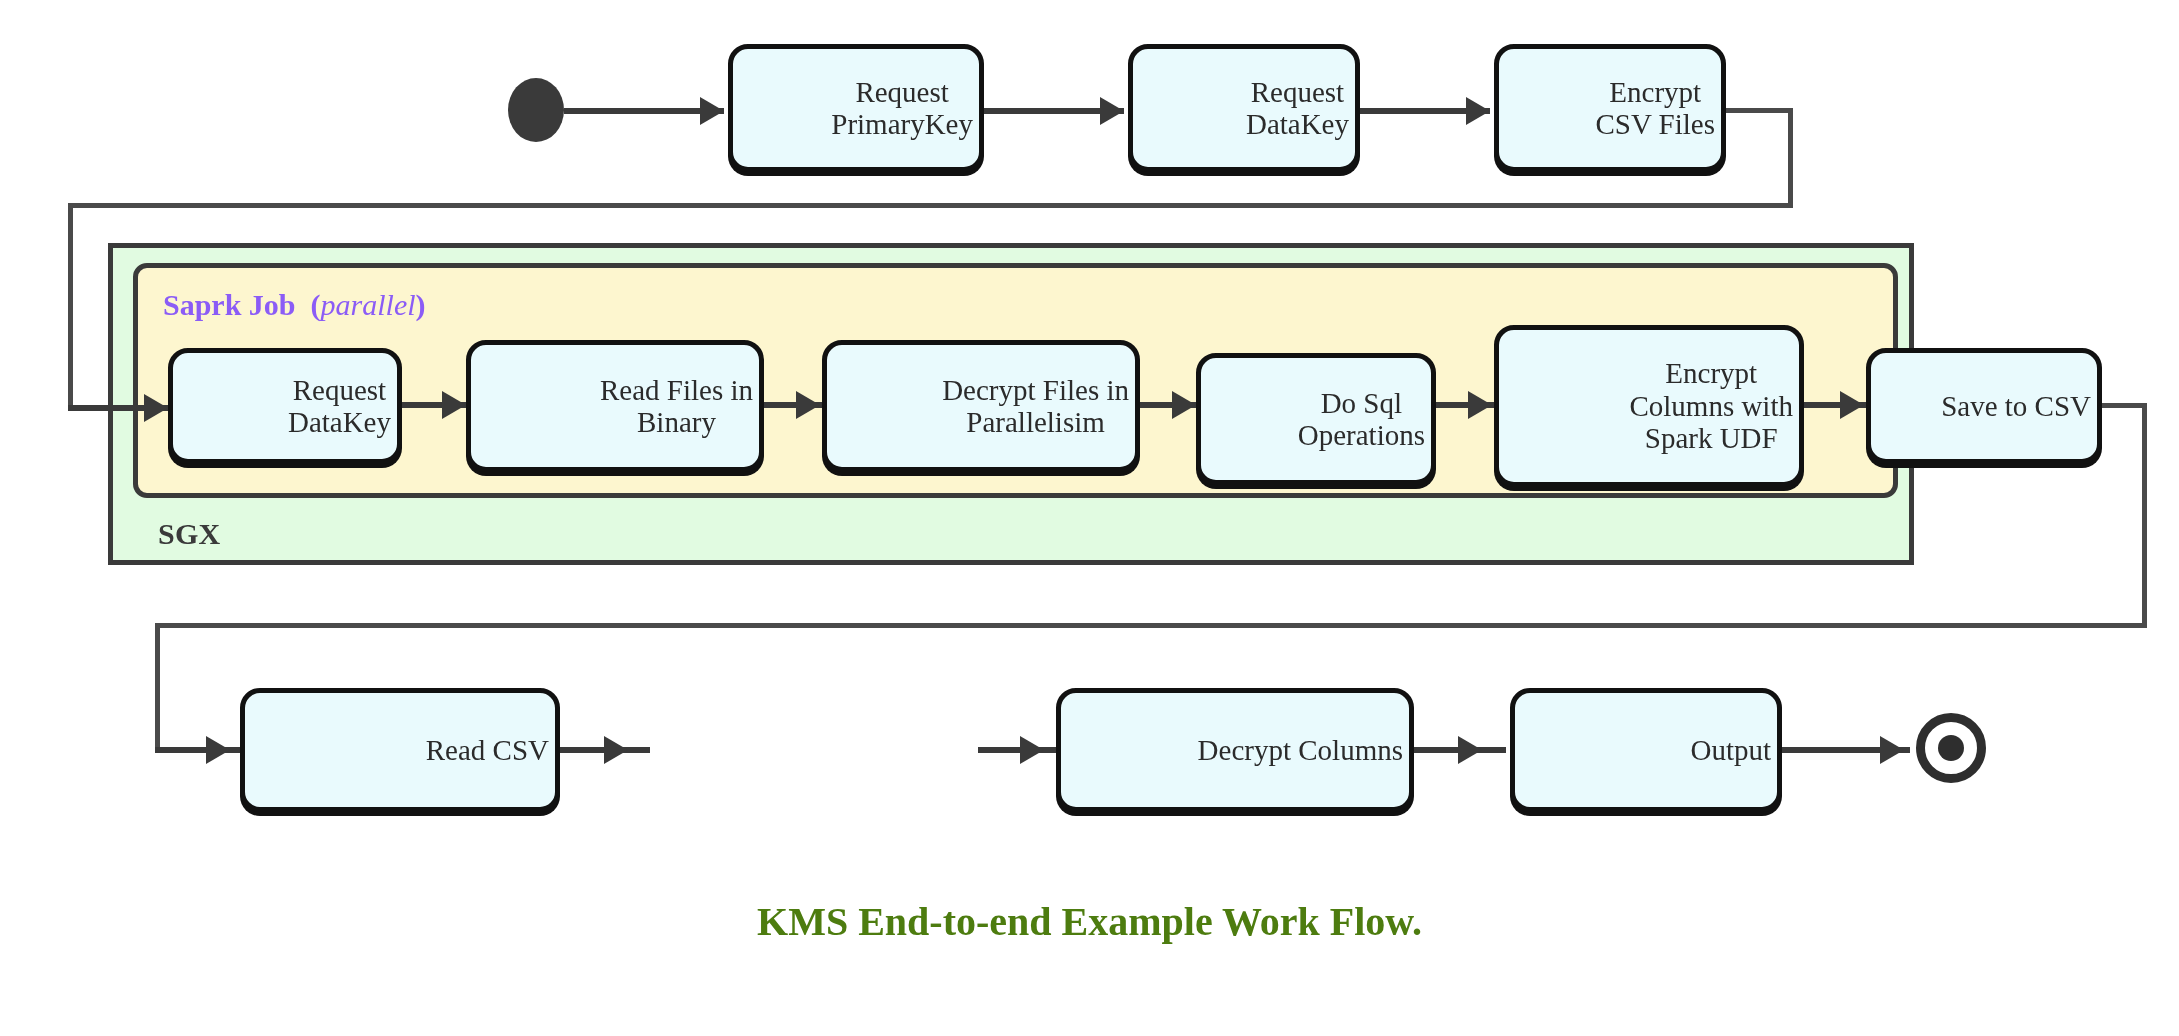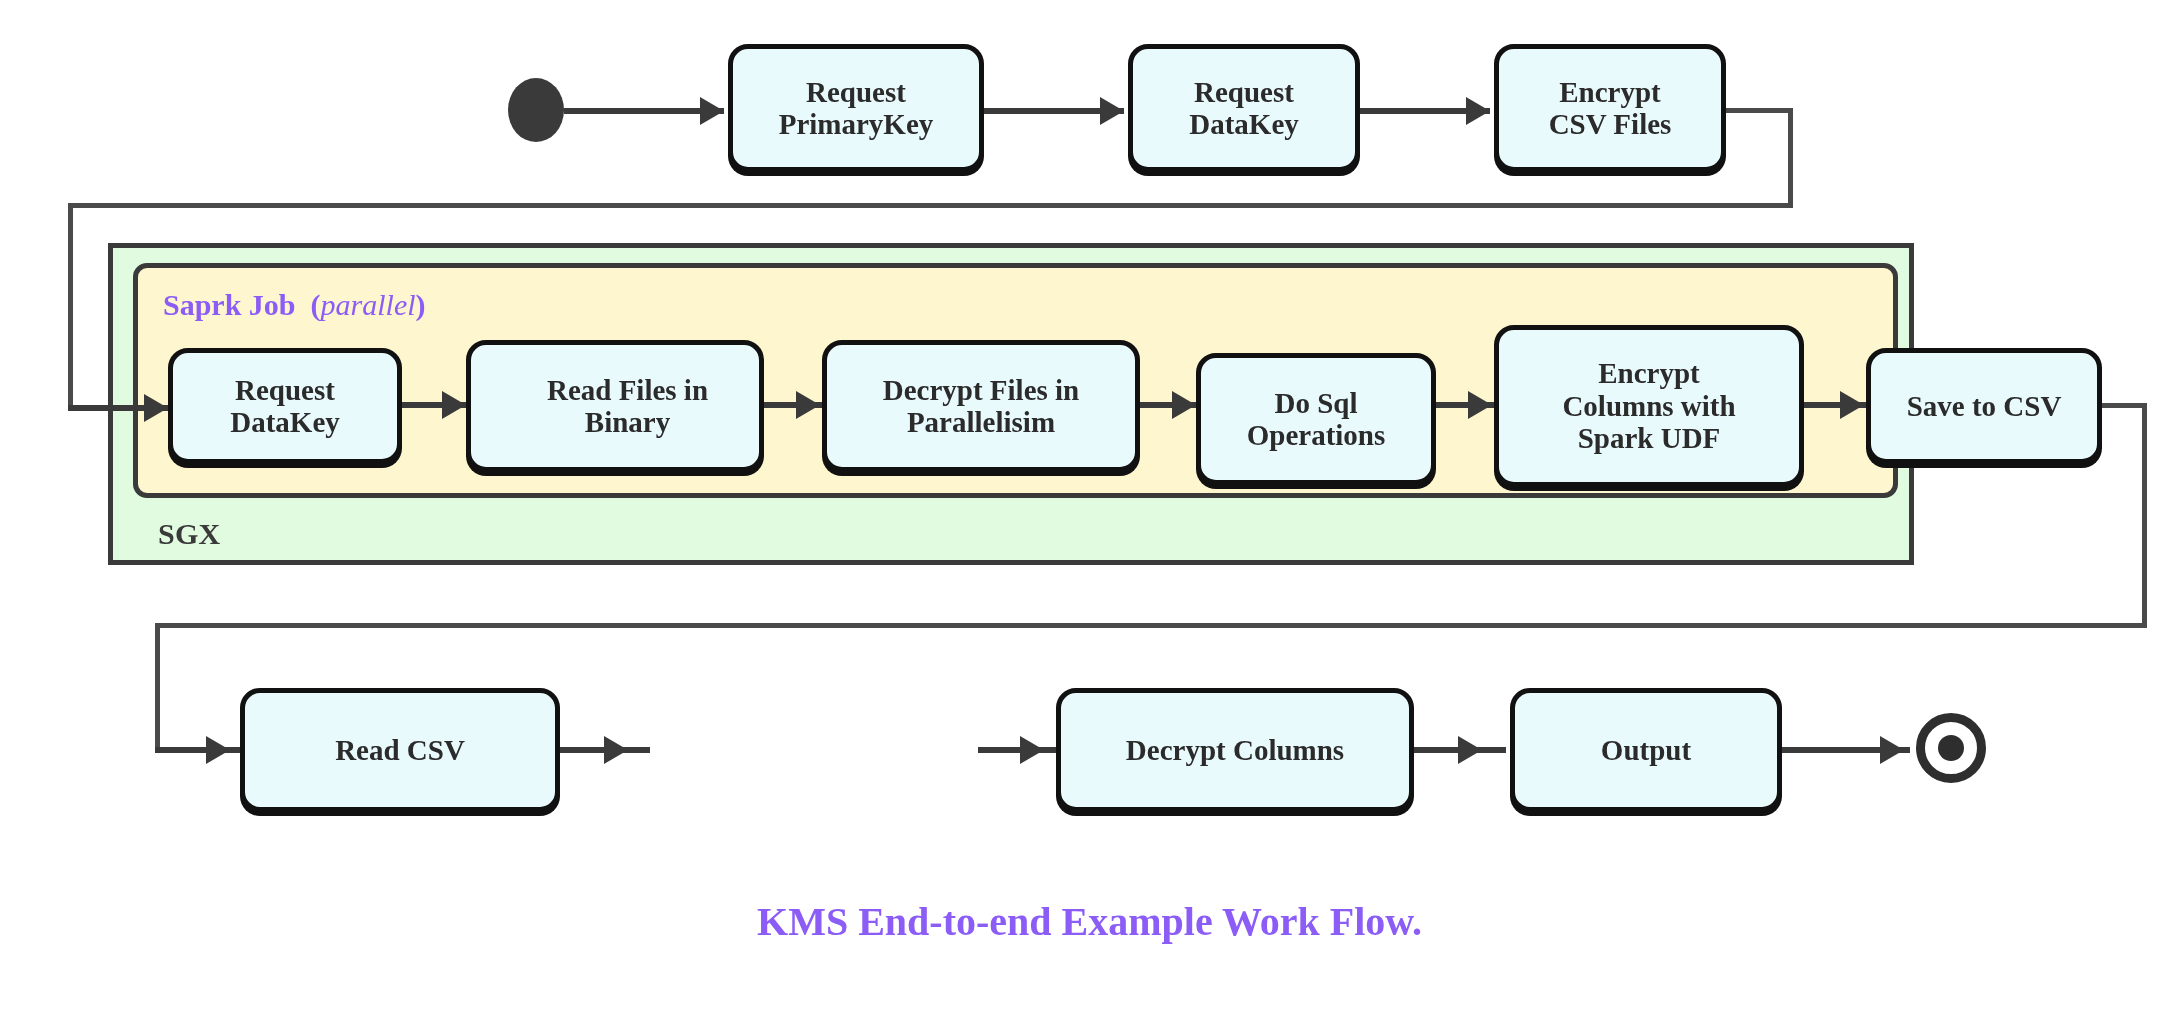--- a/index.html
+++ b/index.html
@@ -61,23 +61,23 @@
 
   
   .node{
     position:absolute;
     background:#e9fafd;
     border:5px solid #111111;
     border-radius:20px;
     box-sizing:border-box;
     display:flex;
     align-items:center;
-    justify-content:center;
+    justify-content:flex-end;
     text-align:center;
-    font-weight:bold;
+    font-weight:normal;
     font-size:29px;
     line-height:1.12;
     color:#2b2b2b;
     z-index:5;
     box-shadow:0 4px 0 0 #111111;
     padding:2px 6px;
   }
   .node span{display:block;}
 
   
@@ -134,21 +134,21 @@
   }
 
   
   .caption{
     position:absolute;
     left:0; top:898px;
     width:2179px;
     text-align:center;
     font-size:40px;
     font-weight:bold;
-    color:#8b5cf6;
+    color:#4d7c0f;
   }
 </style>
 </head>
 <body>
 
 <div id="stage">
 
   <div class="start-node" style="left:508px; top:78px; width:56px; height:64px;"></div>
 
   <div class="edge-h" style="left:564px; top:108px; width:160px;"></div>

